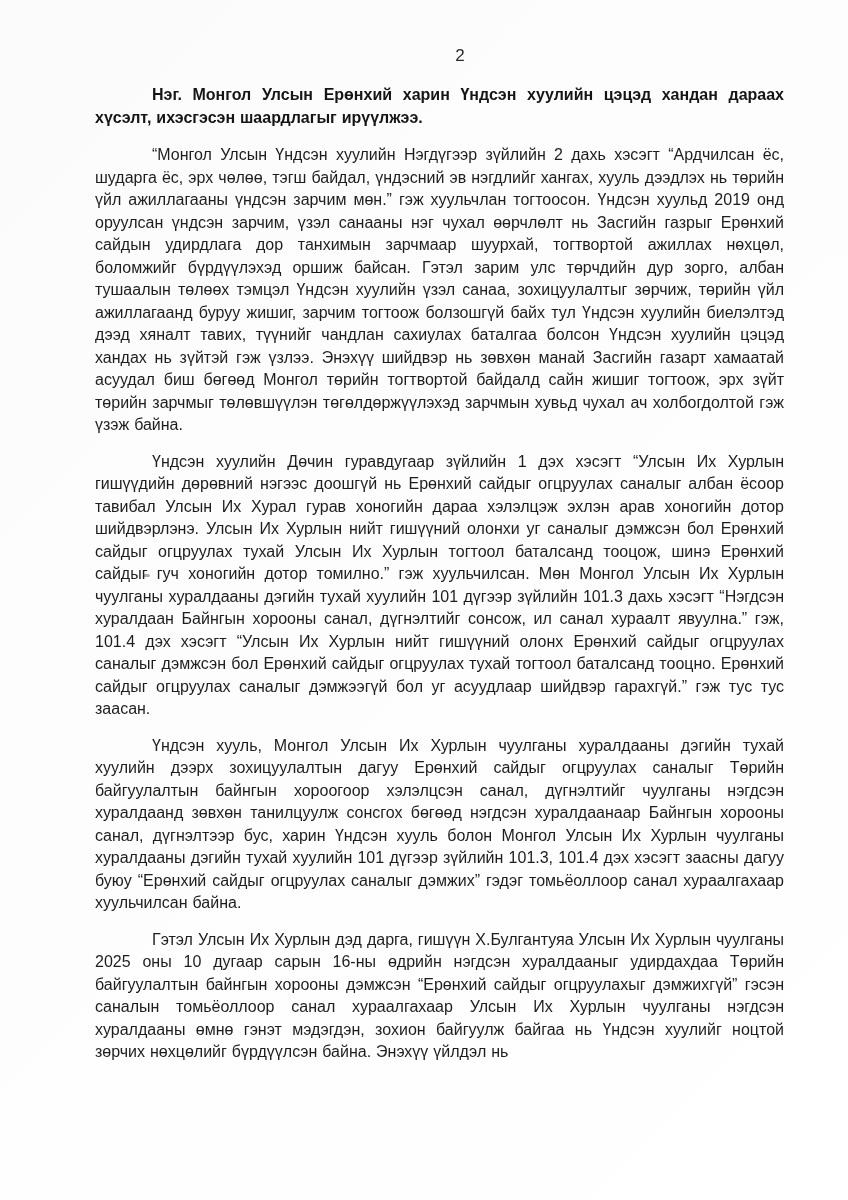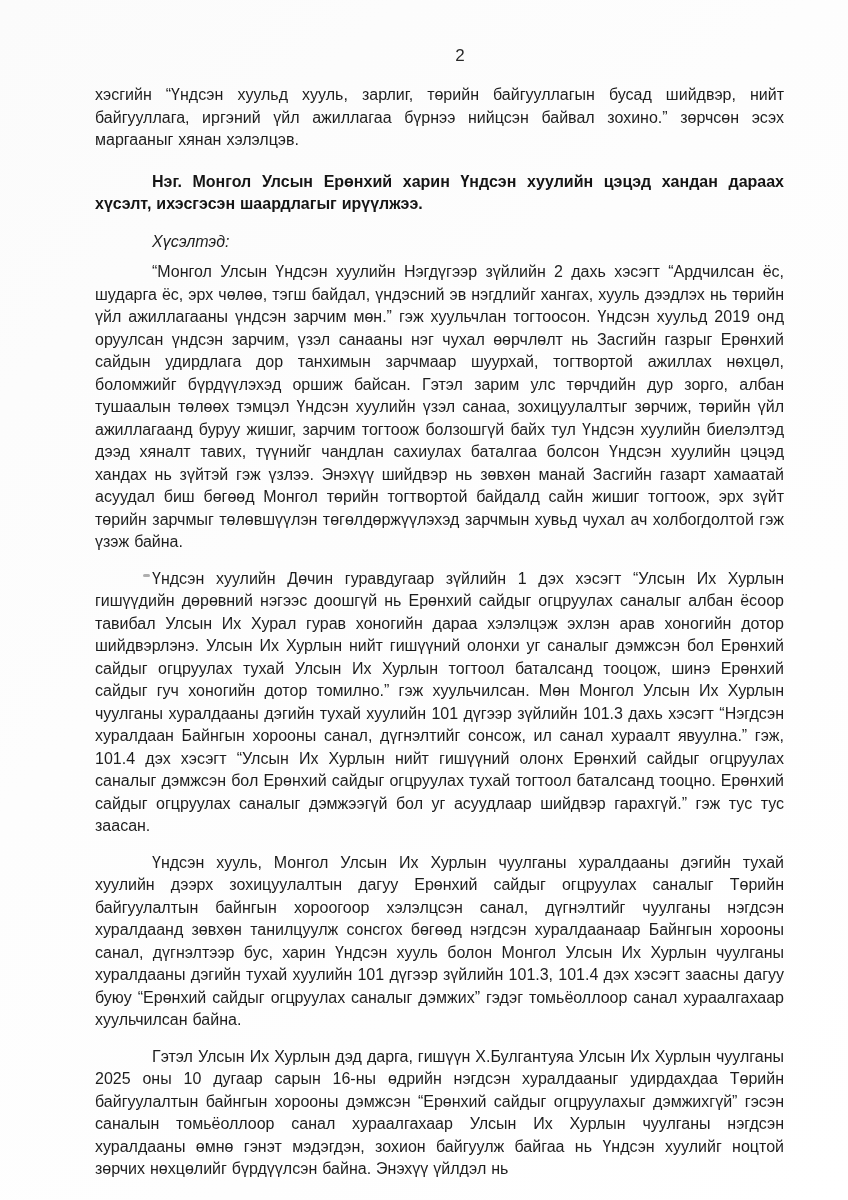--- a/index.html
+++ b/index.html
@@ -68,25 +68,23 @@
 <body>
 
 <div class="page">
 
   <div class="page-number">2</div>
 
   <div class="scan-mark"></div>
 
   <div class="content">
 
-    <p class="para no-indent">хэсгийн “Үндсэн хуульд хууль, зарлиг, төрийн байгууллагын бусад шийдвэр, нийт байгууллага, иргэний үйл ажиллагаа бүрнээ нийцсэн байвал зохино.” зөрчсөн эсэх маргааныг хянан хэлэлцэв.</p>
 
     <p class="para heading">Нэг. Монгол Улсын Ерөнхий харин Үндсэн хуулийн цэцэд хандан дараах хүсэлт, ихэсгэсэн шаардлагыг ирүүлжээ.</p>
 
-    <p class="para request-label">Хүсэлтэд:</p>
 
     <p class="para">“Монгол Улсын Үндсэн хуулийн Нэгдүгээр зүйлийн 2 дахь хэсэгт “Ардчилсан ёс, шударга ёс, эрх чөлөө, тэгш байдал, үндэсний эв нэгдлийг хангах, хууль дээдлэх нь төрийн үйл ажиллагааны үндсэн зарчим мөн.” гэж хуульчлан тогтоосон. Үндсэн хуульд 2019 онд оруулсан үндсэн зарчим, үзэл санааны нэг чухал өөрчлөлт нь Засгийн газрыг Ерөнхий сайдын удирдлага дор танхимын зарчмаар шуурхай, тогтвортой ажиллах нөхцөл, боломжийг бүрдүүлэхэд оршиж байсан. Гэтэл зарим улс төрчдийн дур зорго, албан тушаалын төлөөх тэмцэл Үндсэн хуулийн үзэл санаа, зохицуулалтыг зөрчиж, төрийн үйл ажиллагаанд буруу жишиг, зарчим тогтоож болзошгүй байх тул Үндсэн хуулийн биелэлтэд дээд хяналт тавих, түүнийг чандлан сахиулах баталгаа болсон Үндсэн хуулийн цэцэд хандах нь зүйтэй гэж үзлээ. Энэхүү шийдвэр нь зөвхөн манай Засгийн газарт хамаатай асуудал биш бөгөөд Монгол төрийн тогтвортой байдалд сайн жишиг тогтоож, эрх зүйт төрийн зарчмыг төлөвшүүлэн төгөлдөржүүлэхэд зарчмын хувьд чухал ач холбогдолтой гэж үзэж байна.</p>
 
     <p class="para">Үндсэн хуулийн Дөчин гуравдугаар зүйлийн 1 дэх хэсэгт “Улсын Их Хурлын гишүүдийн дөрөвний нэгээс доошгүй нь Ерөнхий сайдыг огцруулах саналыг албан ёсоор тавибал Улсын Их Хурал гурав хоногийн дараа хэлэлцэж эхлэн арав хоногийн дотор шийдвэрлэнэ. Улсын Их Хурлын нийт гишүүний олонхи уг саналыг дэмжсэн бол Ерөнхий сайдыг огцруулах тухай Улсын Их Хурлын тогтоол баталсанд тооцож, шинэ Ерөнхий сайдыг гуч хоногийн дотор томилно.” гэж хуульчилсан. Мөн Монгол Улсын Их Хурлын чуулганы хуралдааны дэгийн тухай хуулийн 101 дүгээр зүйлийн 101.3 дахь хэсэгт “Нэгдсэн хуралдаан Байнгын хорооны санал, дүгнэлтийг сонсож, ил санал хураалт явуулна.” гэж, 101.4 дэх хэсэгт “Улсын Их Хурлын нийт гишүүний олонх Ерөнхий сайдыг огцруулах саналыг дэмжсэн бол Ерөнхий сайдыг огцруулах тухай тогтоол баталсанд тооцно. Ерөнхий сайдыг огцруулах саналыг дэмжээгүй бол уг асуудлаар шийдвэр гарахгүй.” гэж тус тус заасан.</p>
 
     <p class="para">Үндсэн хууль, Монгол Улсын Их Хурлын чуулганы хуралдааны дэгийн тухай хуулийн дээрх зохицуулалтын дагуу Ерөнхий сайдыг огцруулах саналыг Төрийн байгуулалтын байнгын хороогоор хэлэлцсэн санал, дүгнэлтийг чуулганы нэгдсэн хуралдаанд зөвхөн танилцуулж сонсгох бөгөөд нэгдсэн хуралдаанаар Байнгын хорооны санал, дүгнэлтээр бус, харин Үндсэн хууль болон Монгол Улсын Их Хурлын чуулганы хуралдааны дэгийн тухай хуулийн 101 дүгээр зүйлийн 101.3, 101.4 дэх хэсэгт заасны дагуу буюу “Ерөнхий сайдыг огцруулах саналыг дэмжих” гэдэг томьёоллоор санал хураалгахаар хуульчилсан байна.</p>
 
     <p class="para">Гэтэл Улсын Их Хурлын дэд дарга, гишүүн Х.Булгантуяа Улсын Их Хурлын чуулганы 2025 оны 10 дугаар сарын 16-ны өдрийн нэгдсэн хуралдааныг удирдахдаа Төрийн байгуулалтын байнгын хорооны дэмжсэн “Ерөнхий сайдыг огцруулахыг дэмжихгүй” гэсэн саналын томьёоллоор санал хураалгахаар Улсын Их Хурлын чуулганы нэгдсэн хуралдааны өмнө гэнэт мэдэгдэн, зохион байгуулж байгаа нь Үндсэн хуулийг ноцтой зөрчих нөхцөлийг бүрдүүлсэн байна. Энэхүү үйлдэл нь</p>
 
   </div>

